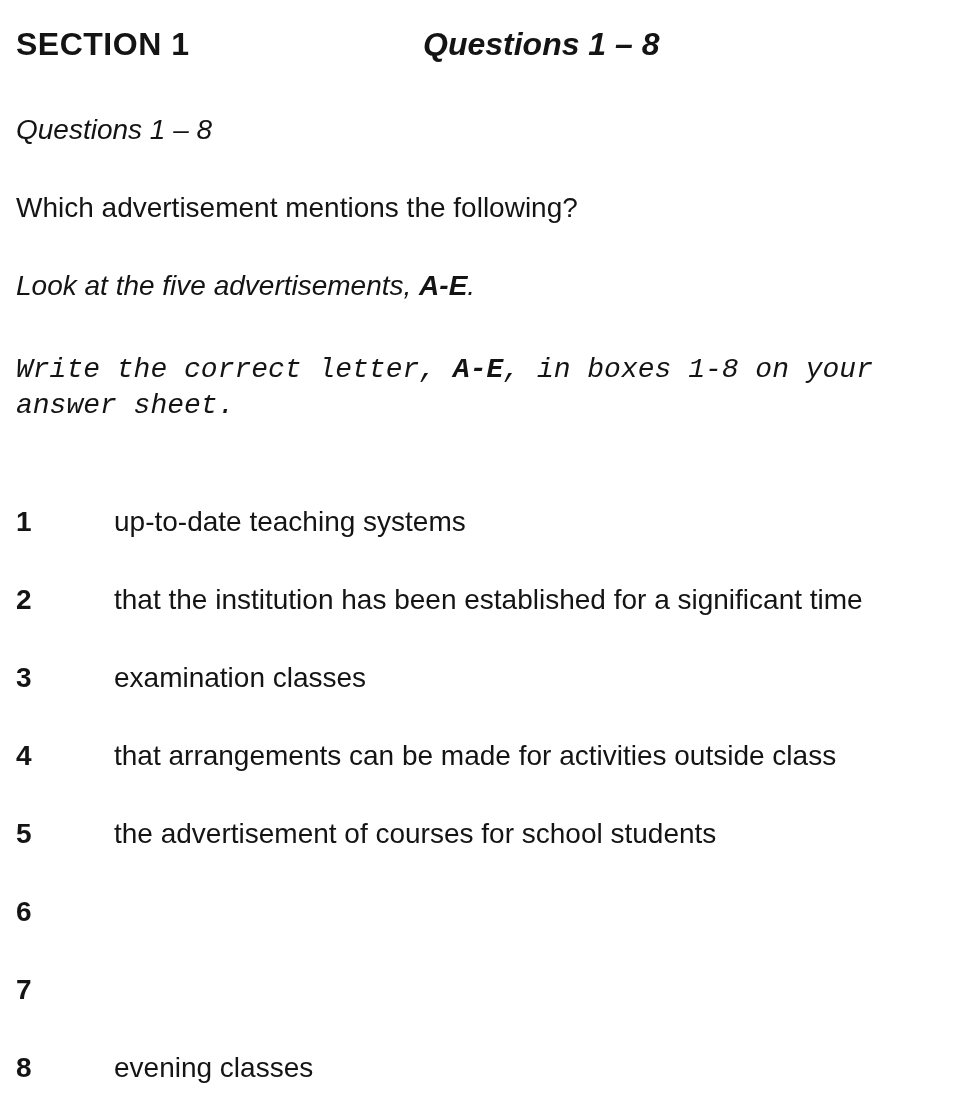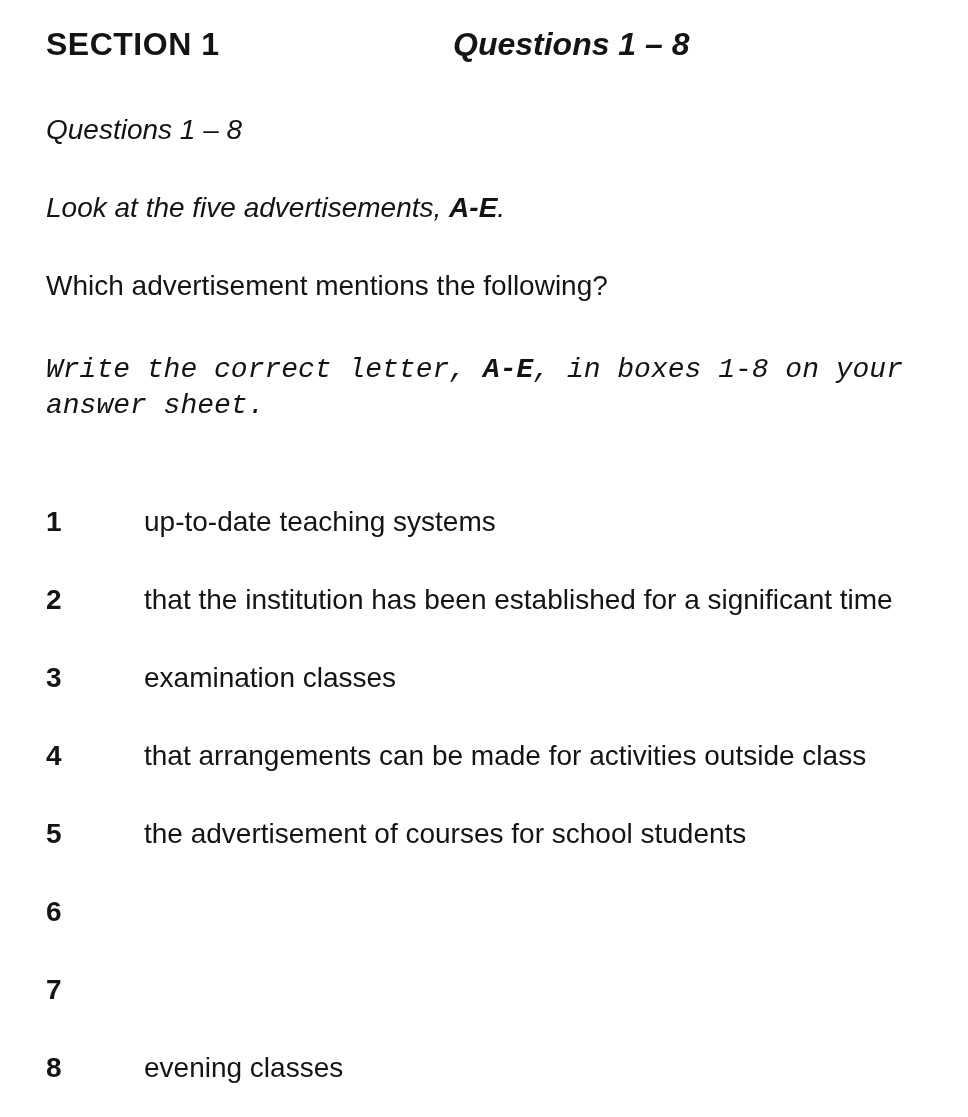--- a/index.html
+++ b/index.html
@@ -7,21 +7,21 @@
   .page {
     position: relative;
     width: 968px;
     height: 1117px;
     background: #ffffff;
     color: #141414;
     font-family: "Liberation Sans", sans-serif;
     overflow: hidden;
   }
   .content {
-    padding: 24px 14px 0 46px;
+    padding: 24px 14px 0 16px;
   }
   
   .header-row {
     display: flex;
     align-items: baseline;
     font-size: 32px;
     font-weight: bold;
     line-height: 40px;
   }
   .section-title {
@@ -72,23 +72,23 @@
 <div class="page">
   <div class="content">
 
     <div class="header-row">
       <span class="section-title">SECTION 1</span>
       <span class="questions-range">Questions 1 – 8</span>
     </div>
 
     <div class="line italic subtitle">Questions 1 – 8</div>
 
+    <div class="line which-line">Which advertisement mentions the following?</div>
+
     <div class="line italic look-line"><span>Look at the five advertisements, </span><span class="bold">A-E</span><span>.</span></div>
-
-    <div class="line which-line">Which advertisement mentions the following?</div>
 
     <div class="write-block">
       <div class="line italic"><span>Write the correct letter, </span><span class="bold">A-E</span><span>, in boxes 1-8 on your answer sheet.</span></div>
     </div>
 
     <div class="q-list">
       <div class="q-row">
         <span class="q-num">1</span>
         <span class="q-text">up-to-date teaching systems</span>
       </div>

